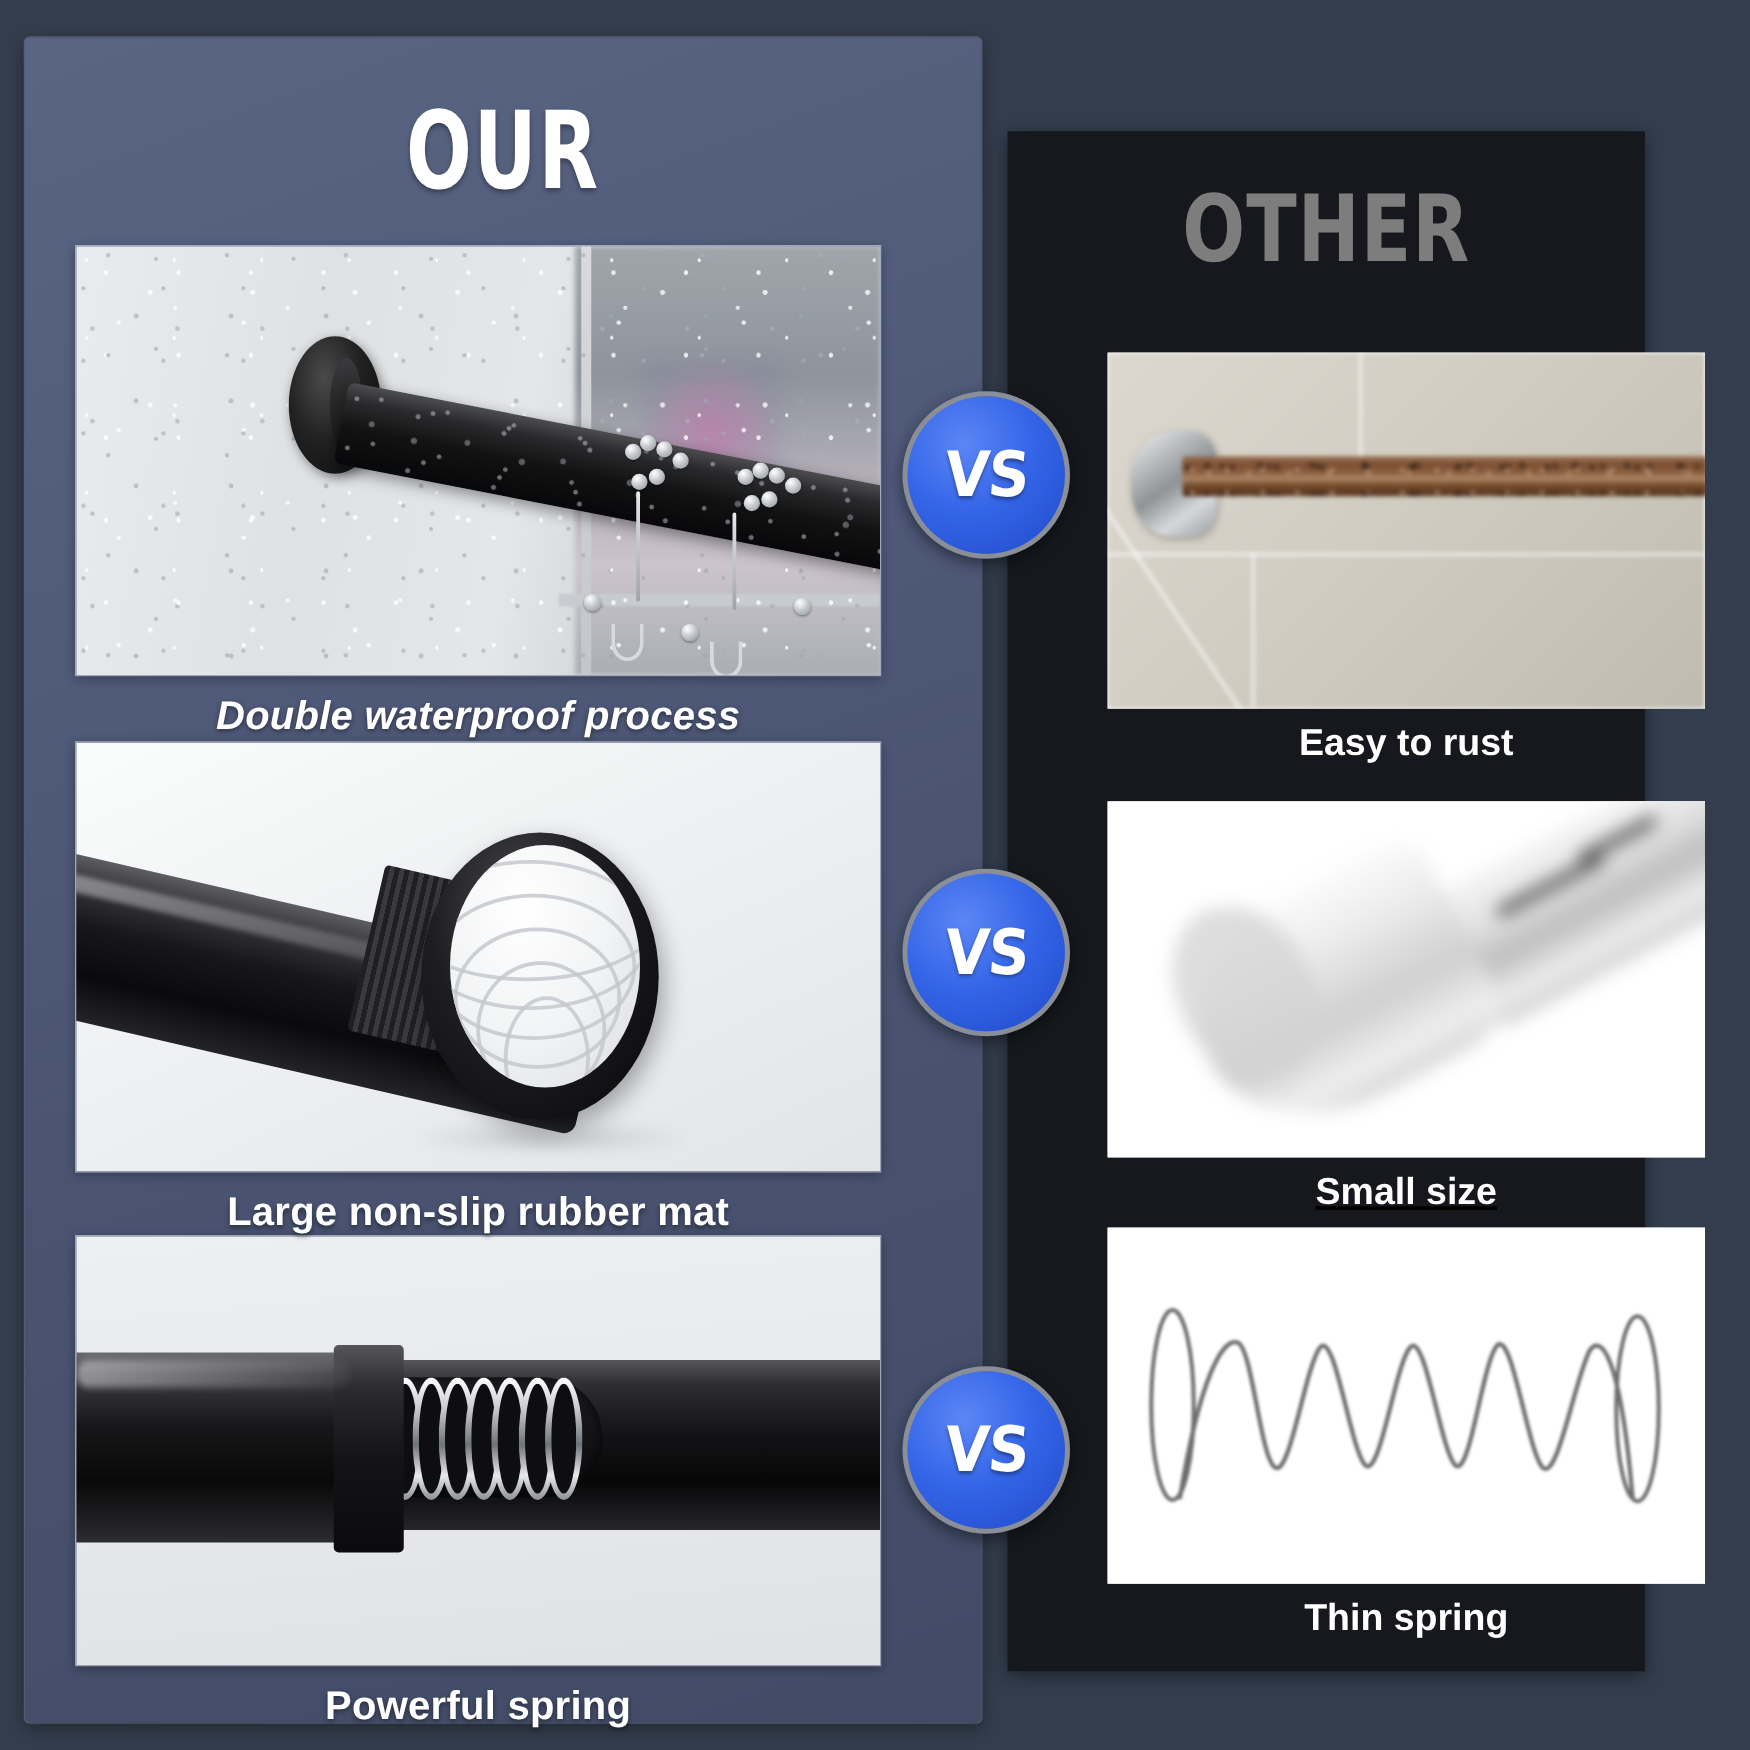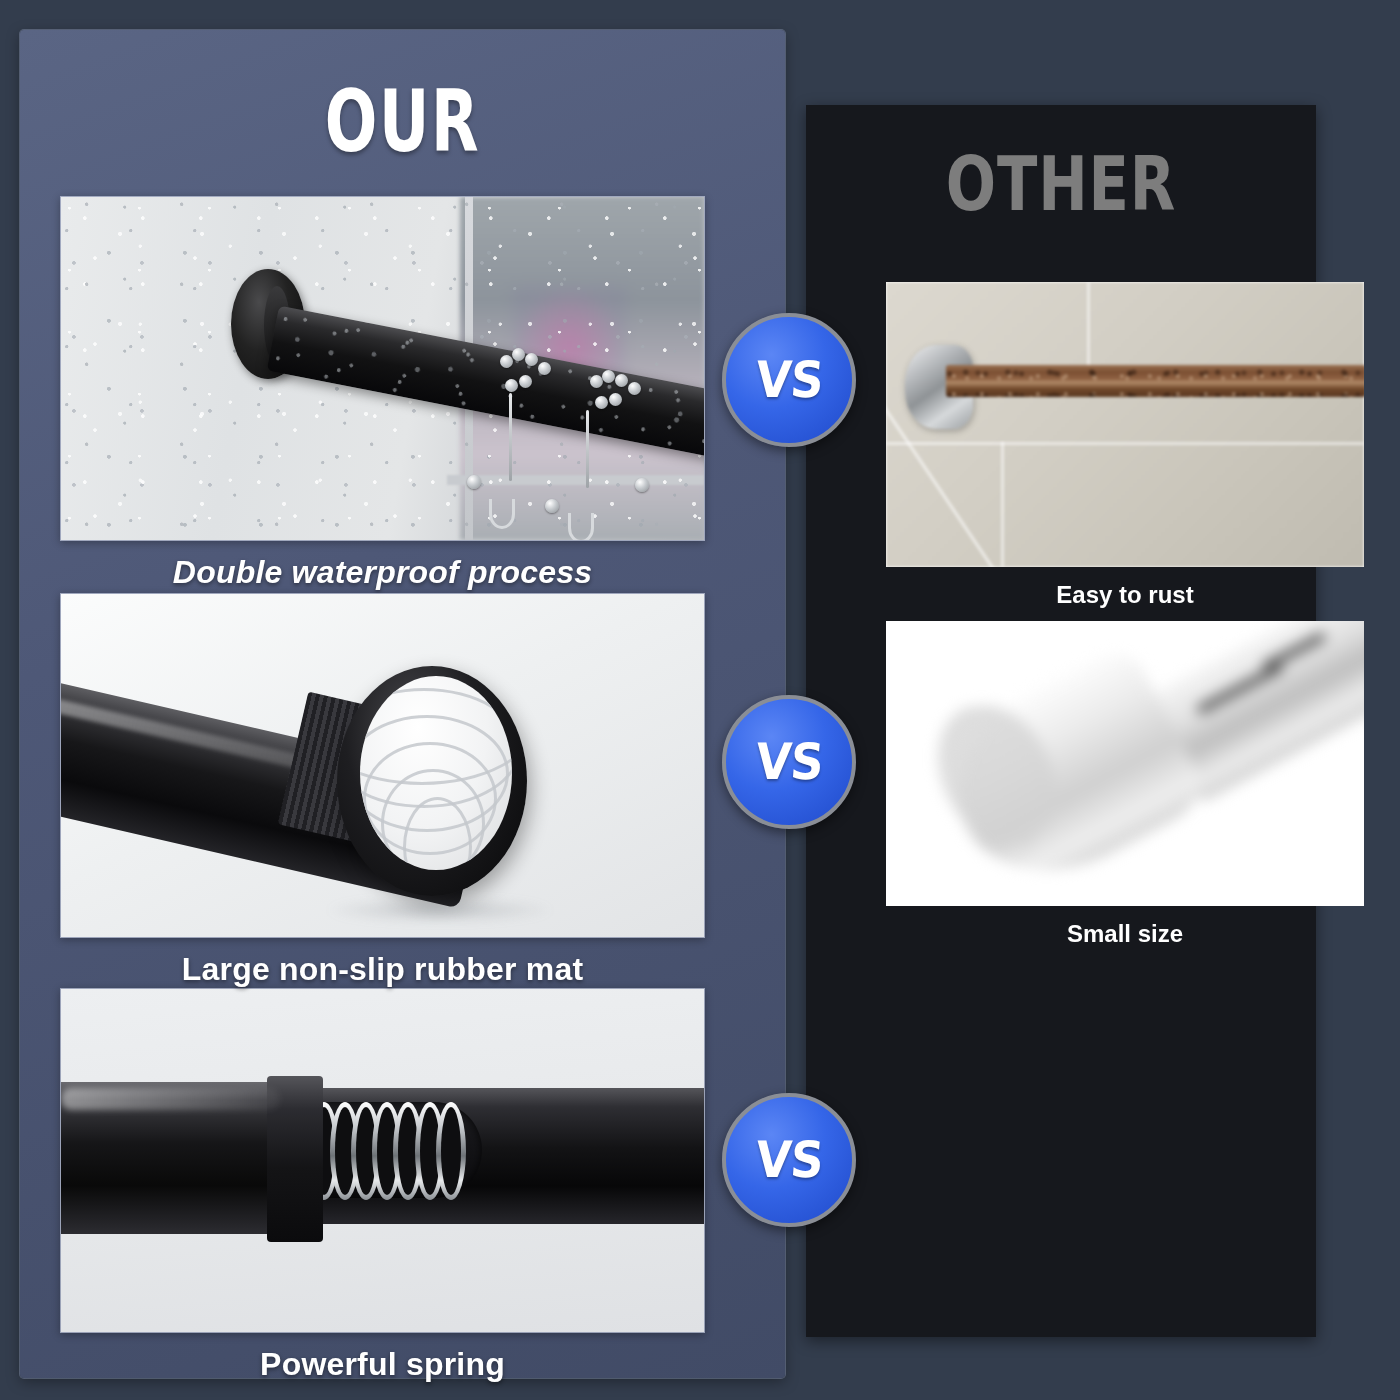--- a/index.html
+++ b/index.html
@@ -52,21 +52,21 @@
     transform:scaleX(.80); transform-origin:50% 50%;
     font-family:"DejaVu Sans", sans-serif;
   }
   .other-item { position:absolute; left:80px; width:478px; }
   .other-photo {
     width:478px; height:285px; position:relative; overflow:hidden;
     background:#fff;
   }
   .other-cap {
     width:478px; text-align:center; color:#ffffff; font-weight:700;
-    font-size:24px; line-height:56px;
+    font-size:30px; line-height:56px;
   }
 
   
   .vs {
     position:absolute; width:134px; height:134px; border-radius:50%;
     background:radial-gradient(circle at 36% 30%, #5b86f5 0%, #3566e8 45%, #1f49c9 100%);
     border:4px solid #8a8e96;
     display:flex; align-items:center; justify-content:center;
     box-shadow:0 4px 12px rgba(0,0,0,.45);
     z-index:30;
@@ -393,34 +393,56 @@
         <div class="o1-grout o1-blur" style="left:42%; top:0; width:3px; height:34%;"></div>
         <div class="o1-grout o1-blur" style="left:0; top:56%; width:100%; height:3px;"></div>
         <div class="o1-grout o1-blur" style="left:24%; top:56%; width:3px; height:44%;"></div>
         <div class="o1-groutd o1-blur"></div>
         <div class="o1-cap o1-blur"></div>
         <div class="o1-rod o1-blur"></div>
       </div>
       <div class="other-cap">Easy to rust</div>
     </div>
 
-    <div class="other-item" style="top:516px;">
+    <div class="other-item" style="top:536px;text-decoration:underline;">
       <div class="other-photo">
         <div class="fill o2-bg"></div>
         <div class="o2-wrap">
           <div class="o2-shaft"></div>
           <div class="o2-groove" style="left:64%; top:22%; width:96px;"></div>
           <div class="o2-groove" style="left:78%; top:9%;  width:70px;"></div>
           <div class="o2-cone"></div>
           <div class="o2-face"></div>
         </div>
       </div>
       <div class="other-cap">Small size</div>
     </div>
 
+    <div class="other-item" style="top:877px;">
+      <div class="other-photo">
+        <div class="fill o3-bg"></div>
+        <svg viewBox="0 0 478 285" width="478" height="285" style="position:absolute;inset:0;">
+          <g fill="none" stroke="#6e6e6e" stroke-width="3.2" stroke-linecap="round" style="filter:blur(1.4px)">
+            <ellipse cx="52" cy="142" rx="17" ry="76"></ellipse>
+            <ellipse cx="424" cy="145" rx="17" ry="74"></ellipse>
+            <path d="M58 216 C 74 120, 92 88, 104 92
+                     C 116 96, 122 184, 134 192
+                     C 146 200, 158 112, 170 96
+                     C 182 82, 194 176, 206 190
+                     C 218 202, 230 110, 242 96
+                     C 254 82, 266 176, 278 190
+                     C 290 202, 300 106, 312 94
+                     C 324 84, 336 178, 348 192
+                     C 360 204, 374 120, 386 98
+                     C 398 82, 412 120, 420 216" stroke-width="3.4"></path>
+          </g>
+        </svg>
+      </div>
+      <div class="other-cap">Thin spring</div>
+    </div>
   </div>
 
   <div class="vs" style="left:722px; top:313px;">
     <span>VS</span>
   </div>
   <div class="vs" style="left:722px; top:695px;">
     <span>VS</span>
   </div>
   <div class="vs" style="left:722px; top:1093px;">
     <span>VS</span>

